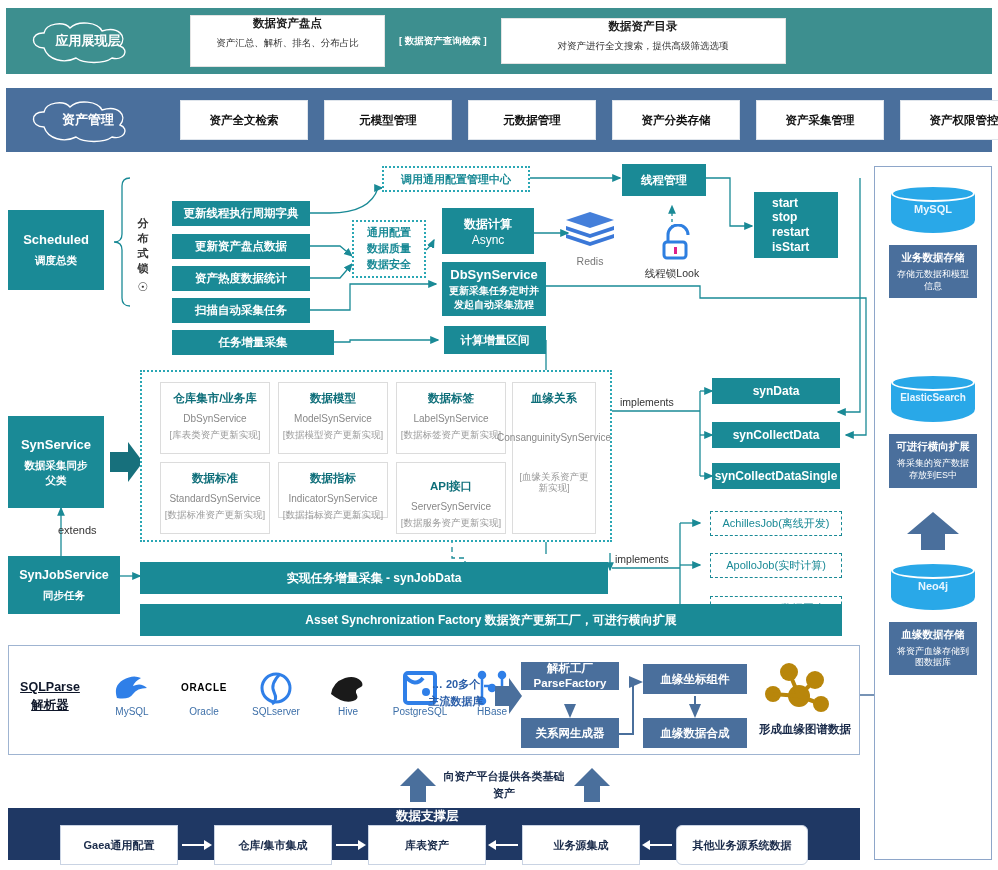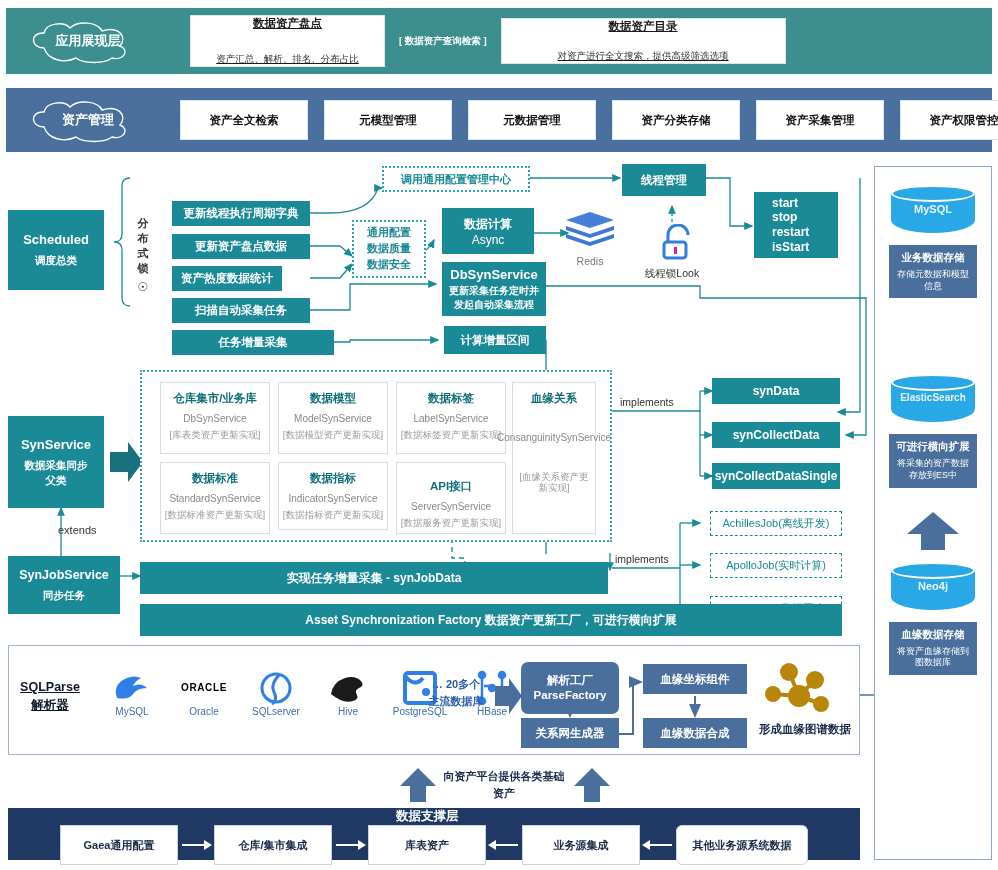--- a/index.html
+++ b/index.html
@@ -23,22 +23,22 @@
   .cloud {
     position:relative; width:128px; height:46px; margin-left:18px;
     display:flex; align-items:center; justify-content:center;
     color:#ffffff; font-weight:bold; font-size:13px;
     flex:0 0 auto;
   }
   .cloud svg { position:absolute; left:0; top:0; }
   .cloud span { position:relative; z-index:2; }
   .white-card {
     background:#fff; border:1px solid #e3e3e3;
-    display:flex; flex-direction:column; align-items:center; justify-content:space-between;
-    text-align:center; color:#1a1a1a;text-decoration:underline;
+    display:flex; flex-direction:column; align-items:center; justify-content:flex-start;
+    text-align:center; color:#1a1a1a;
   }
   .wc-title { font-size:11.5px; font-weight:bold; }
   .wc-sub { font-size:9.5px; margin-top:6px; color:#333; }
   #app-cards { display:flex; align-items:center; gap:0; margin-left:38px; }
   #card-inventory { width:195px; height:52px; }
   #card-catalog { width:285px; height:46px; }
   #query-label { font-size:9.5px; color:#fff; font-weight:bold; margin:0 14px; }
   #mgmt-cards { display:flex; gap:16px; margin-left:28px; }
   .mgmt-btn {
     width:128px; height:40px; background:#fff; border:1px solid #dfe5ec;
@@ -228,21 +228,21 @@
     <div class="b-main">Scheduled</div>
     <div class="b-sub">调度总类</div>
   </div>
   <div class="abs" style="left:134px; top:58px; width:18px; text-align:center; font-size:11px; color:#333; line-height:1.35; font-weight:bold;">
     <span>分布式锁</span>
     <div style="margin-top:4px; font-size:12px;">☉</div>
   </div>
 
   <div class="abs task-bar" style="left:172px; top:43px; width:138px;">更新线程执行周期字典</div>
   <div class="abs task-bar" style="left:172px; top:76px; width:138px;">更新资产盘点数据</div>
-  <div class="abs task-bar" style="left:172px; top:108px; width:110px;">资产热度数据统计</div>
+  <div class="abs task-bar" style="left:172px; top:108px; width:138px;">资产热度数据统计</div>
   <div class="abs task-bar" style="left:172px; top:140px; width:138px;">扫描自动采集任务</div>
   <div class="abs task-bar" style="left:172px; top:172px; width:162px;">任务增量采集</div>
 
   <div class="abs dash-box dot-box" style="left:382px; top:8px; width:148px; height:26px; font-size:11px;">调用通用配置管理中心</div>
 
   <div class="abs dash-box dot-box" style="left:352px; top:62px; width:74px; height:58px; font-size:11px; line-height:1.45;">
     <div>通用配置</div>
     <div>数据质量</div>
     <div>数据安全</div>
   </div>
@@ -328,21 +328,21 @@
   <div class="abs svc-card" style="left:512px; top:224px; width:84px; height:152px; justify-content:flex-start;">
     <div class="svc-t">血缘关系</div>
     <div class="svc-c" style="margin-top:26px;">ConsanguinitySynService</div>
     <div class="svc-d" style="margin-top:26px;">[血缘关系资产更新实现]</div>
   </div>
   <div class="abs svc-card" style="left:160px; top:304px; width:110px; height:72px;">
     <div class="svc-t">数据标准</div>
     <div class="svc-c">StandardSynService</div>
     <div class="svc-d">[数据标准资产更新实现]</div>
   </div>
-  <div class="abs svc-card" style="left:278px; top:304px; width:110px; height:68px;">
+  <div class="abs svc-card" style="left:278px; top:304px; width:110px; height:56px;">
     <div class="svc-t">数据指标</div>
     <div class="svc-c">IndicatorSynService</div>
     <div class="svc-d">[数据指标资产更新实现]</div>
   </div>
   <div class="abs svc-card" style="left:396px; top:304px; width:110px; height:72px;">
     <div class="svc-t" style="margin-top:8px;">API接口</div>
     <div class="svc-c">ServerSynService</div>
     <div class="svc-d">[数据服务资产更新实现]</div>
   </div>
 
@@ -415,21 +415,21 @@
     </div>
 
     <div class="abs" style="left:410px; top:30px; width:74px; text-align:center; font-size:11px; color:#2b5ea8; font-weight:bold; line-height:1.5;">
       <div>… 20多个</div>
       <div>主流数据库</div>
     </div>
     <svg class="abs" style="left:486px; top:30px;" width="28" height="40">
       <path d="M0,10 H14 V2 L27,20 L14,38 V30 H0 Z" class="fat-arrow"></path>
     </svg>
 
-    <div class="abs blue-box" style="left:512px; top:16px; width:98px; height:52px;border-radius:7px;">
+    <div class="abs blue-box" style="left:512px; top:16px; width:98px; height:28px;">
       <div>
         <div>解析工厂</div>
         <div>ParseFactory</div>
       </div>
     </div>
     <div class="abs blue-box" style="left:512px; top:72px; width:98px; height:30px;">关系网生成器</div>
     <div class="abs blue-box" style="left:634px; top:18px; width:104px; height:30px;">血缘坐标组件</div>
     <div class="abs blue-box" style="left:634px; top:72px; width:104px; height:30px;">血缘数据合成</div>
 
     <svg class="abs" style="left:500px; top:10px;" width="250" height="100">

